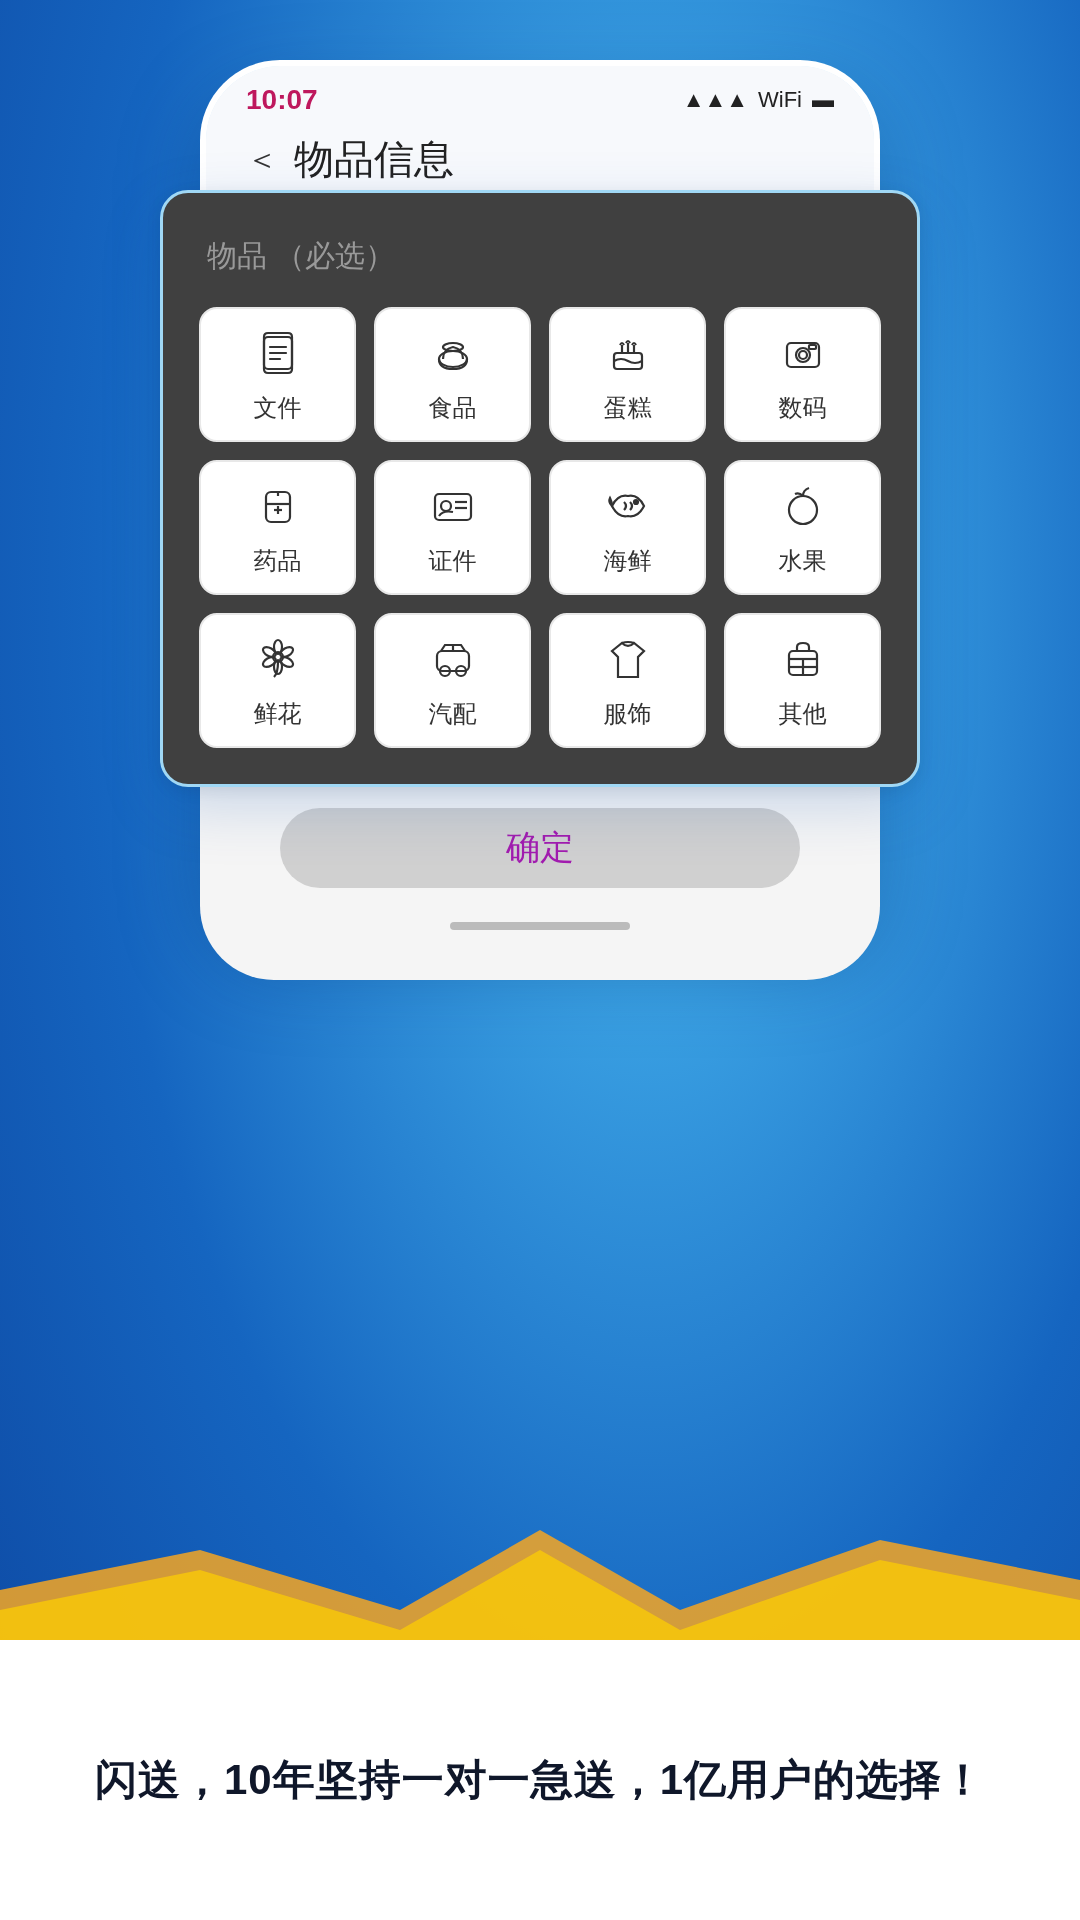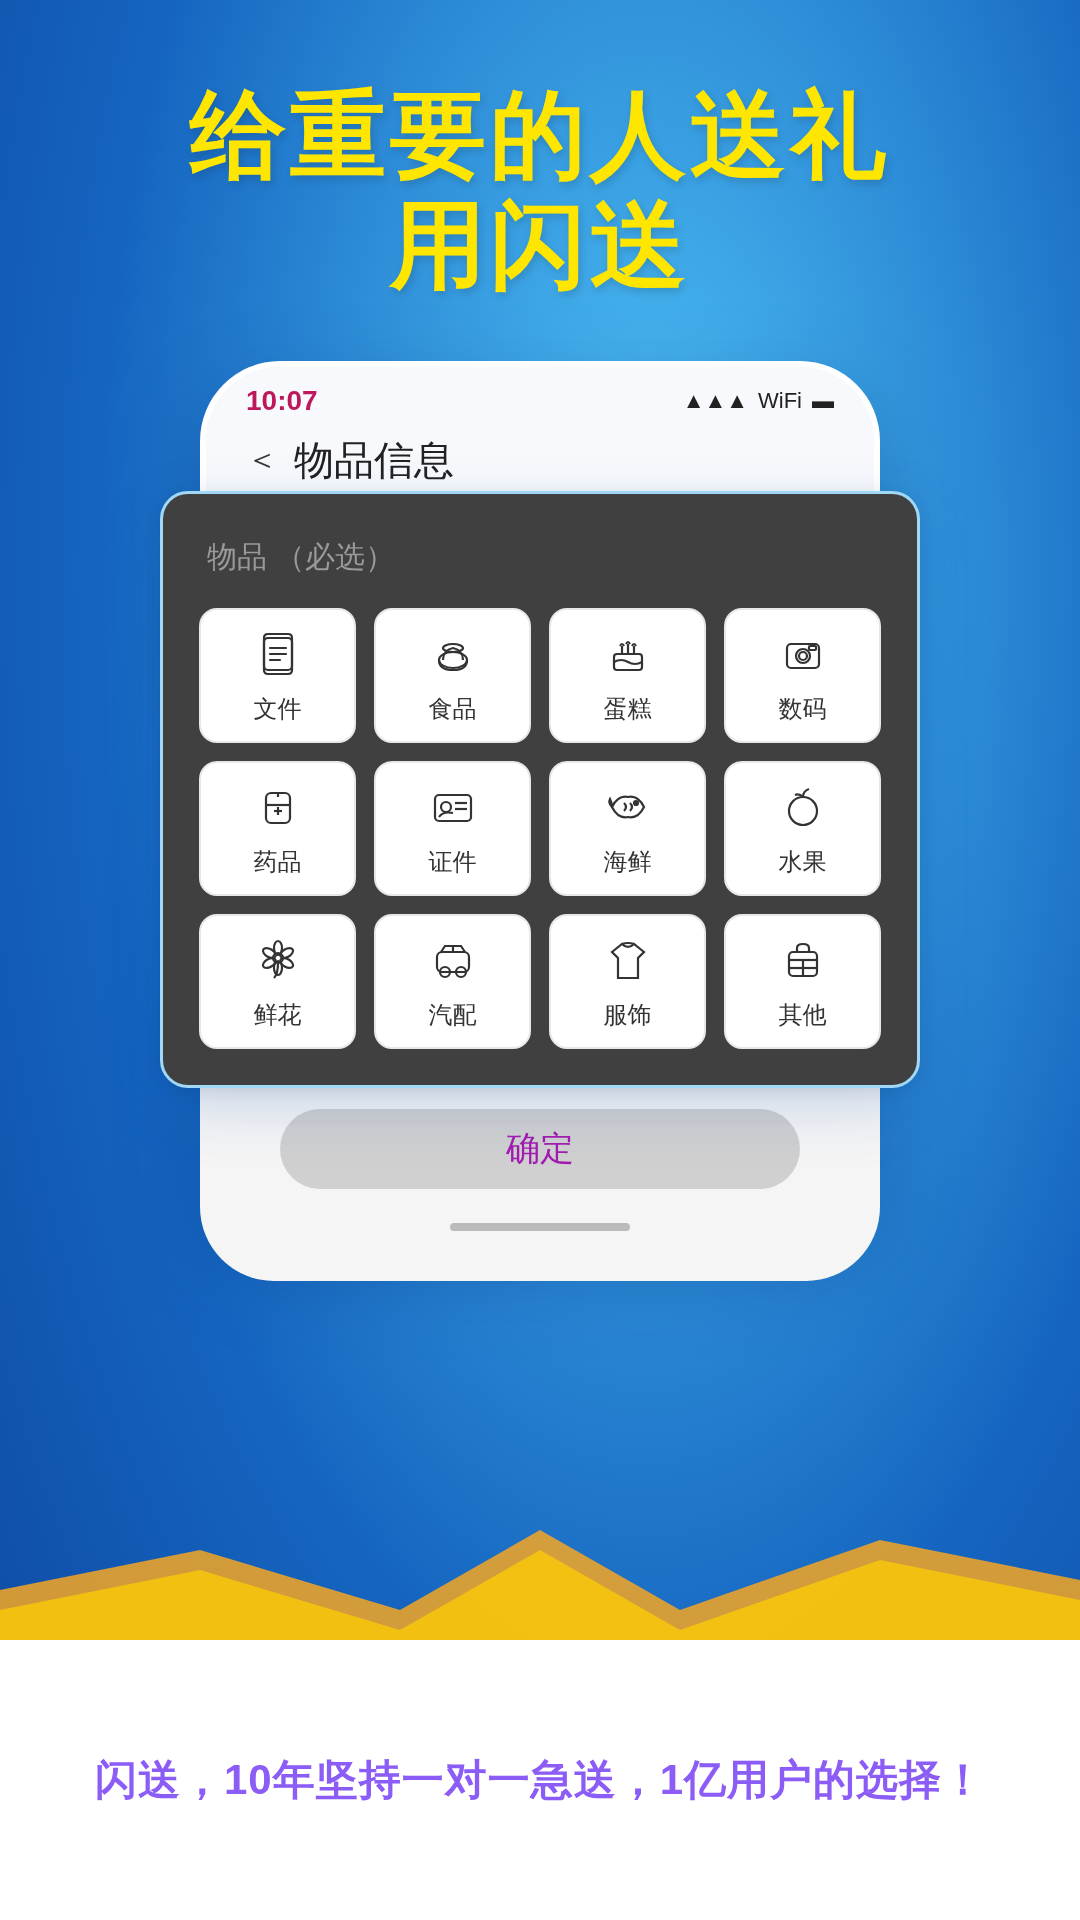--- a/index.html
+++ b/index.html
@@ -228,43 +228,39 @@
       z-index: 5;
     }
     .bottom-text {
       font-size: 42px;
       font-weight: 700;
       color: #1a7fd4;
       text-align: center;
       letter-spacing: 1px;
     }
     .bottom-text span {
-      color: #8b5cf6;
+      color: #0f172a;
     }
 
     
     .lightning-bg {
       position: absolute;
       bottom: 270px;
       left: 0;
       right: 0;
       z-index: 2;
     }
   </style>
 </head>
 <body>
 
 <div class="bg-overlay"></div>
 
 <div class="content">
 
-  <div class="hero-title">
-    <div>给重要的人送礼</div>
-    <div>用闪送</div>
-  </div>
 
 
   <div class="phone-wrap">
 
     <div class="phone-frame">
 
       <div class="phone-status">
         <span class="status-time">10:07</span>
         <div class="status-icons">
           <span>▲▲▲</span>

